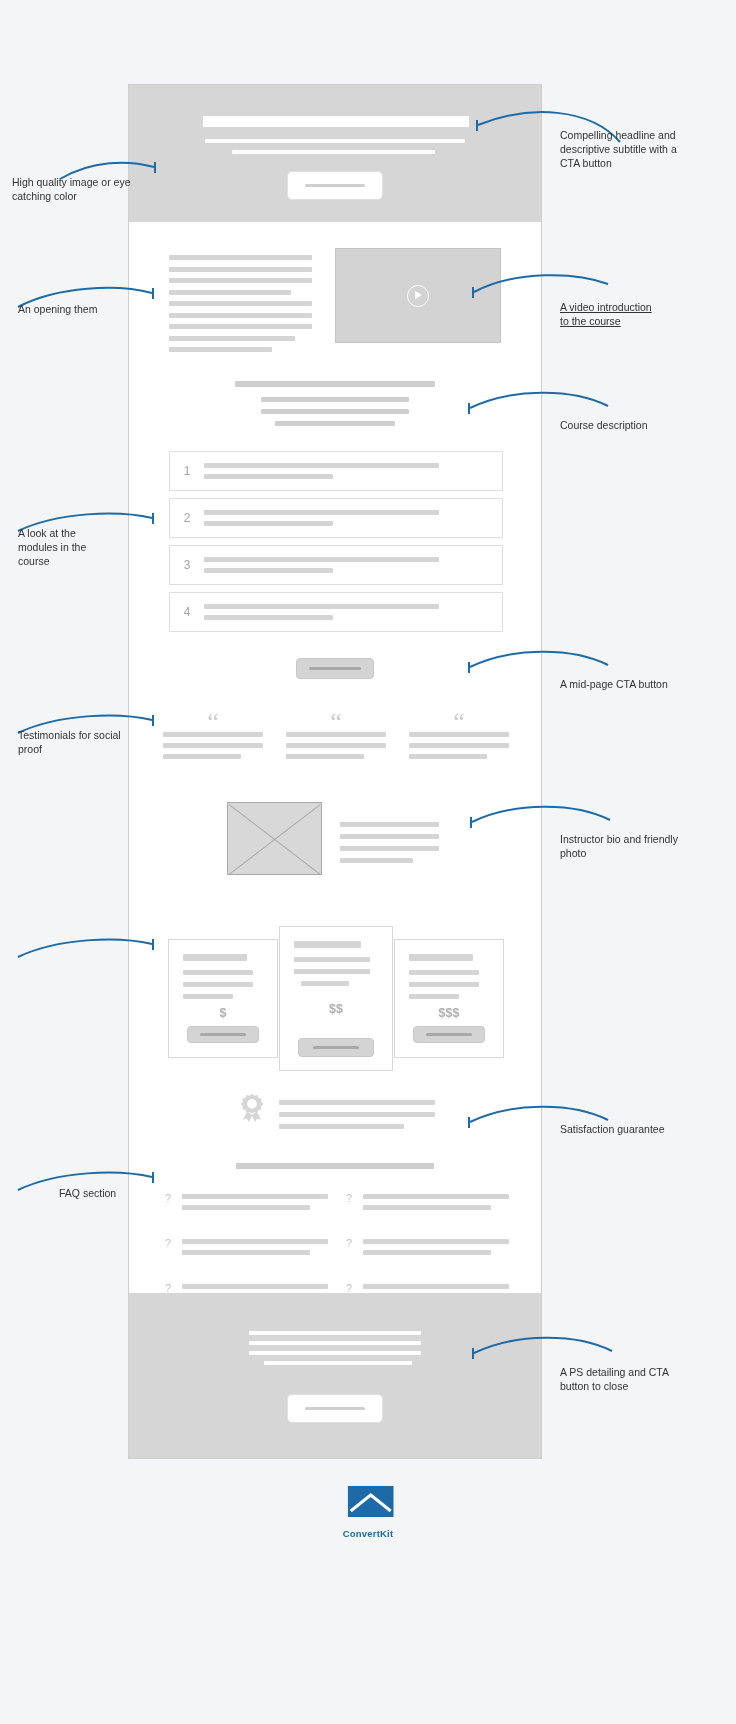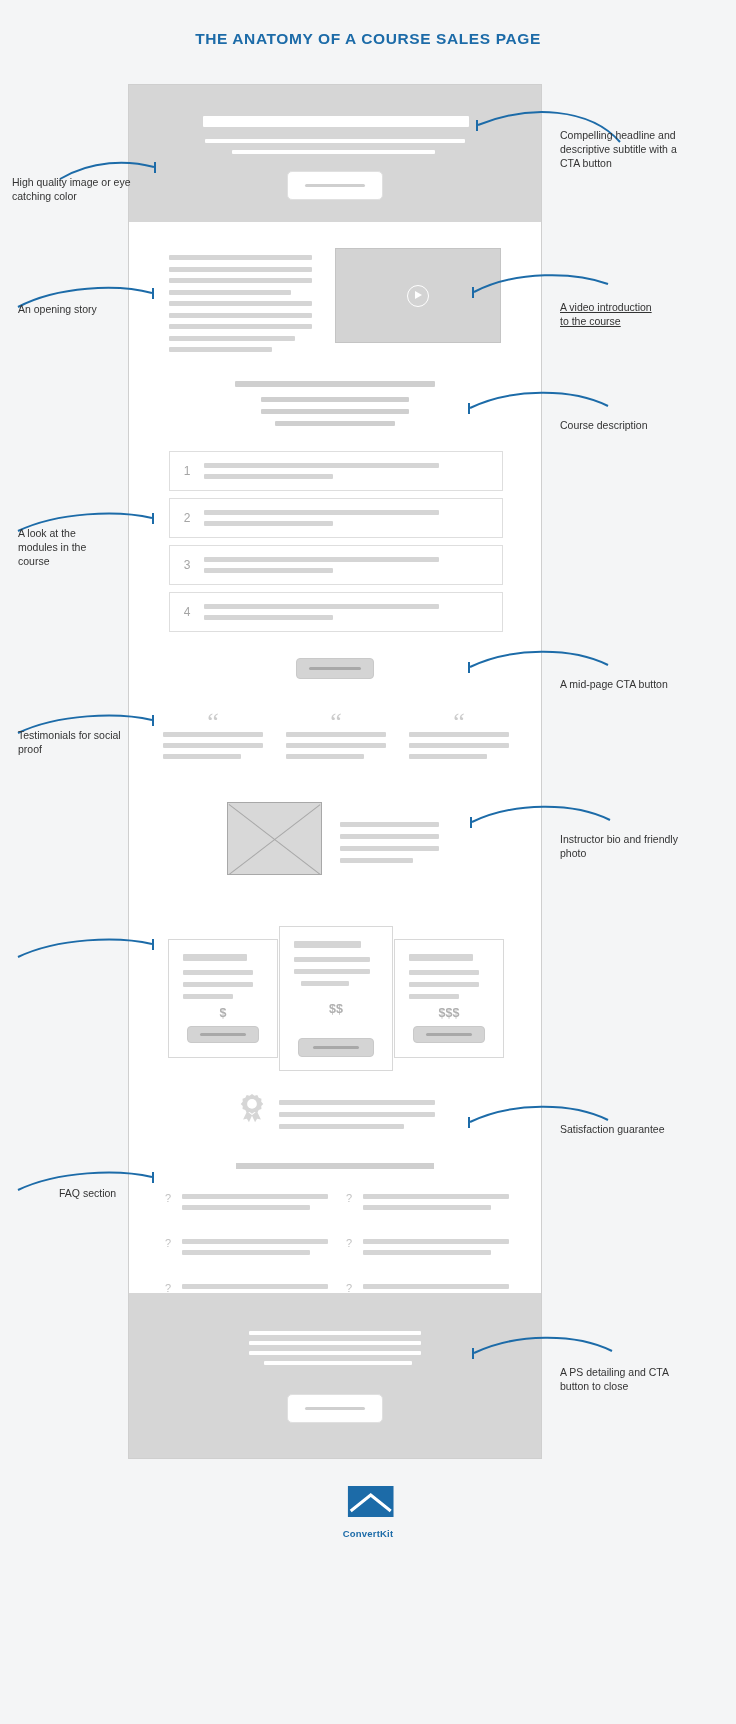--- a/index.html
+++ b/index.html
@@ -159,21 +159,20 @@
   
   .logo { position: absolute; left: 50%; transform: translateX(-50%); bottom: 185px; text-align: right; }
   .logo-mark { width: 46px; height: 31px; margin: 0 auto; }
   .logo-text { margin-top: 7px; font-size: 9.5px; font-weight: bold; color: #1c6ba8; letter-spacing: .2px; }
 </style>
 </head>
 <body>
 
 <div class="page">
 
-  <div class="title">THE ANATOMY OF A COURSE SALES PAGE</div>
 
   <div class="mock">
 
     <div class="band-gray hero">
       <div class="bar-w b1"></div>
       <div class="bar-w b2"></div>
       <div class="bar-w b3"></div>
       <div class="cta-white">
         <div class="inner"></div>
       </div>
@@ -413,21 +412,21 @@
       <line x1="469" y1="1117" x2="469" y2="1128"></line>
 
     <path d="M18,1190 C58,1171 118,1169 152,1177"></path>
       <line x1="153" y1="1172" x2="153" y2="1183"></line>
 
     <path d="M474,1353 C516,1333 576,1333 612,1351"></path>
       <line x1="473" y1="1348" x2="473" y2="1359"></line>
   </svg>
 
   <div class="anno left" style="left:12px; top:176px; width:120px;">High quality image or eye catching color</div>
-  <div class="anno left" style="left:18px; top:303px; width:120px;">An opening story</div>
+  <div class="anno left" style="left:18px; top:303px; width:120px;">An opening them</div>
   <div class="anno left" style="left:18px; top:527px; width:100px;">A look at the modules in the course</div>
   <div class="anno left" style="left:18px; top:729px; width:108px;">Testimonials for social proof</div>
   <div class="anno left" style="left:18px; top:1187px; width:110px;padding-left:41px;">FAQ section</div>
 
   <div class="anno right" style="top:129px; width:120px;">Compelling headline and descriptive subtitle with a CTA button</div>
   <div class="anno right" style="top:301px; width:92px;text-decoration:underline;">A video introduction to the course</div>
   <div class="anno right" style="top:419px; width:130px;">Course description</div>
   <div class="anno right" style="top:678px; width:110px;">A mid-page CTA button</div>
   <div class="anno right" style="top:833px; width:118px;">Instructor bio and friendly photo</div>
   <div class="anno right" style="top:1123px; width:110px;">Satisfaction guarantee</div>

